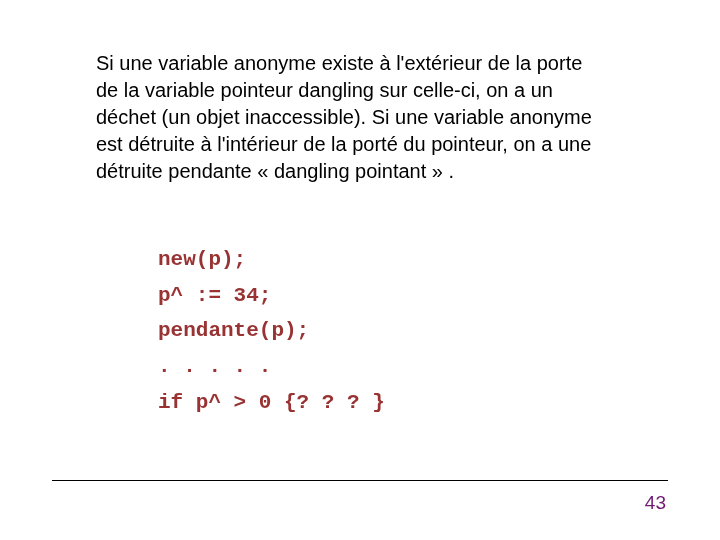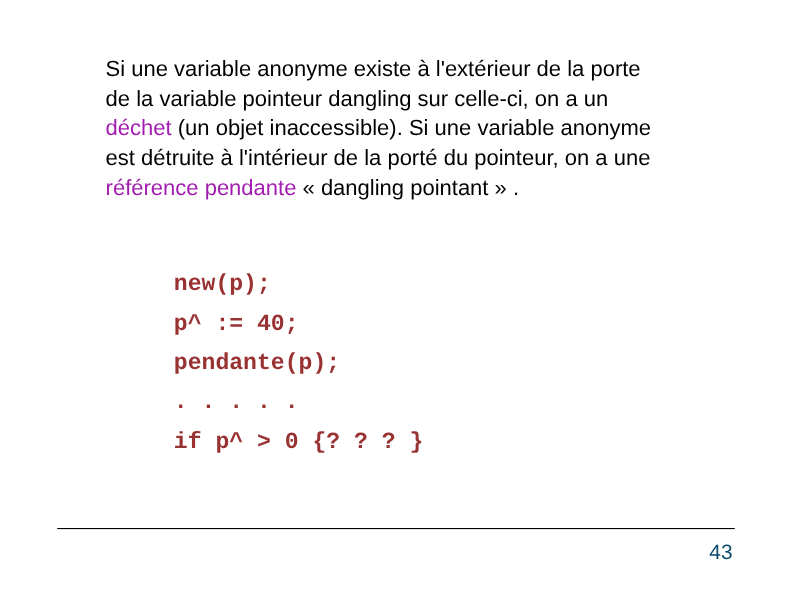--- a/index.html
+++ b/index.html
@@ -19,21 +19,21 @@
   }
   .body-text {
     position: absolute;
     left: 96px;
     top: 50px;
     width: 510px;
     font-size: 20px;
     line-height: 1.35;
   }
   .term {
-    color: #a21caf;
+    color: #000000;
   }
   .code-block {
     position: absolute;
     left: 158px;
     top: 242px;
     font-family: "Courier New", Courier, monospace;
     font-size: 21px;
     line-height: 1.7;
     color: #993333;
     font-weight: bold;
@@ -45,34 +45,34 @@
     top: 480px;
     width: 616px;
     height: 0;
     border-top: 1px solid #000000;
   }
   .page-num {
     position: absolute;
     right: 54px;
     top: 492px;
     font-size: 19px;
-    color: #0c4a6e;
+    color: #701a75;
   }
 </style>
 </head>
 <body>
 
 <div class="slide">
 
   <div class="body-text">
-    <span>Si une variable anonyme existe à l'extérieur de la porte de la variable pointeur dangling sur celle-ci, on a un </span><span class="term">déchet</span><span> (un objet inaccessible). Si une variable anonyme est détruite à l'intérieur de la porté du pointeur, on a une </span><span class="term">référence pendante</span><span> « dangling pointant » .</span>
+    <span>Si une variable anonyme existe à l'extérieur de la porte de la variable pointeur dangling sur celle-ci, on a un </span><span class="term">déchet</span><span> (un objet inaccessible). Si une variable anonyme est détruite à l'intérieur de la porté du pointeur, on a une </span><span class="term">détruite pendante</span><span> « dangling pointant » .</span>
   </div>
 
   <div class="code-block"><span>new(p);</span>
-<span>p^ := 40;</span>
+<span>p^ := 34;</span>
 <span>pendante(p);</span>
 <span>. . . . .</span>
 <span>if p^ &gt; 0 {? ? ? }</span></div>
 
   <div class="hr"></div>
 
   <div class="page-num">43</div>
 
 </div>
 

